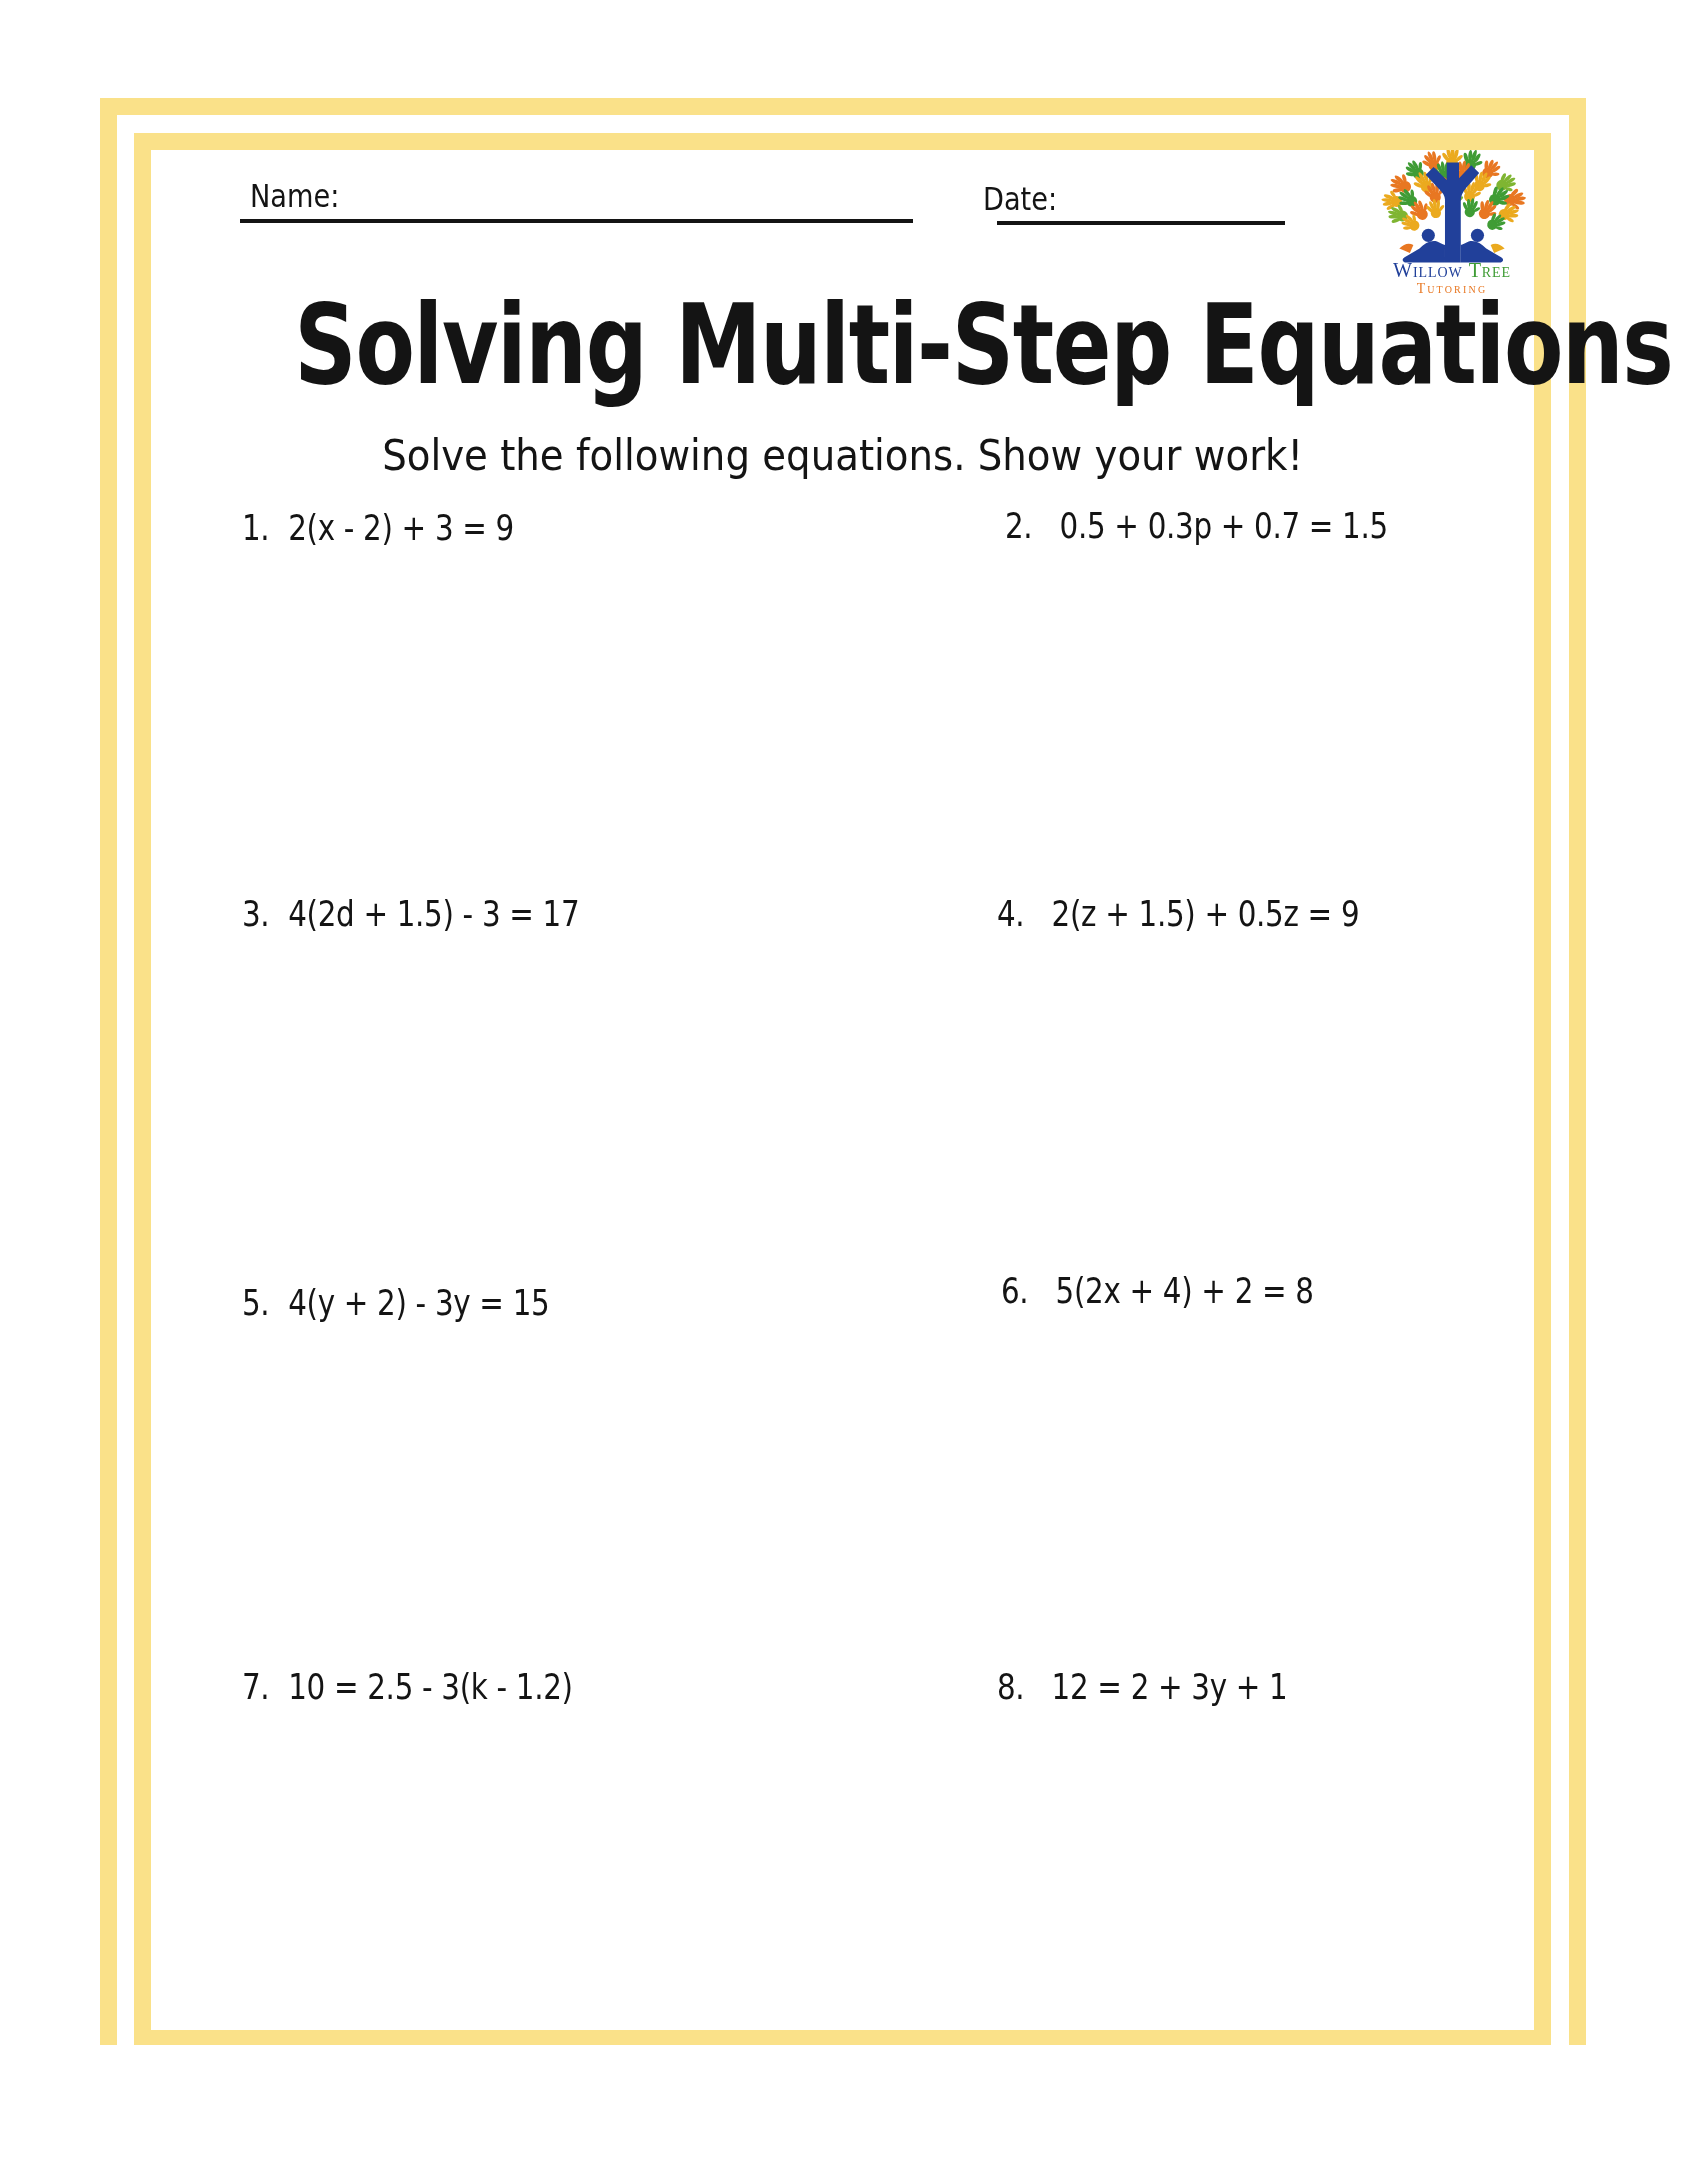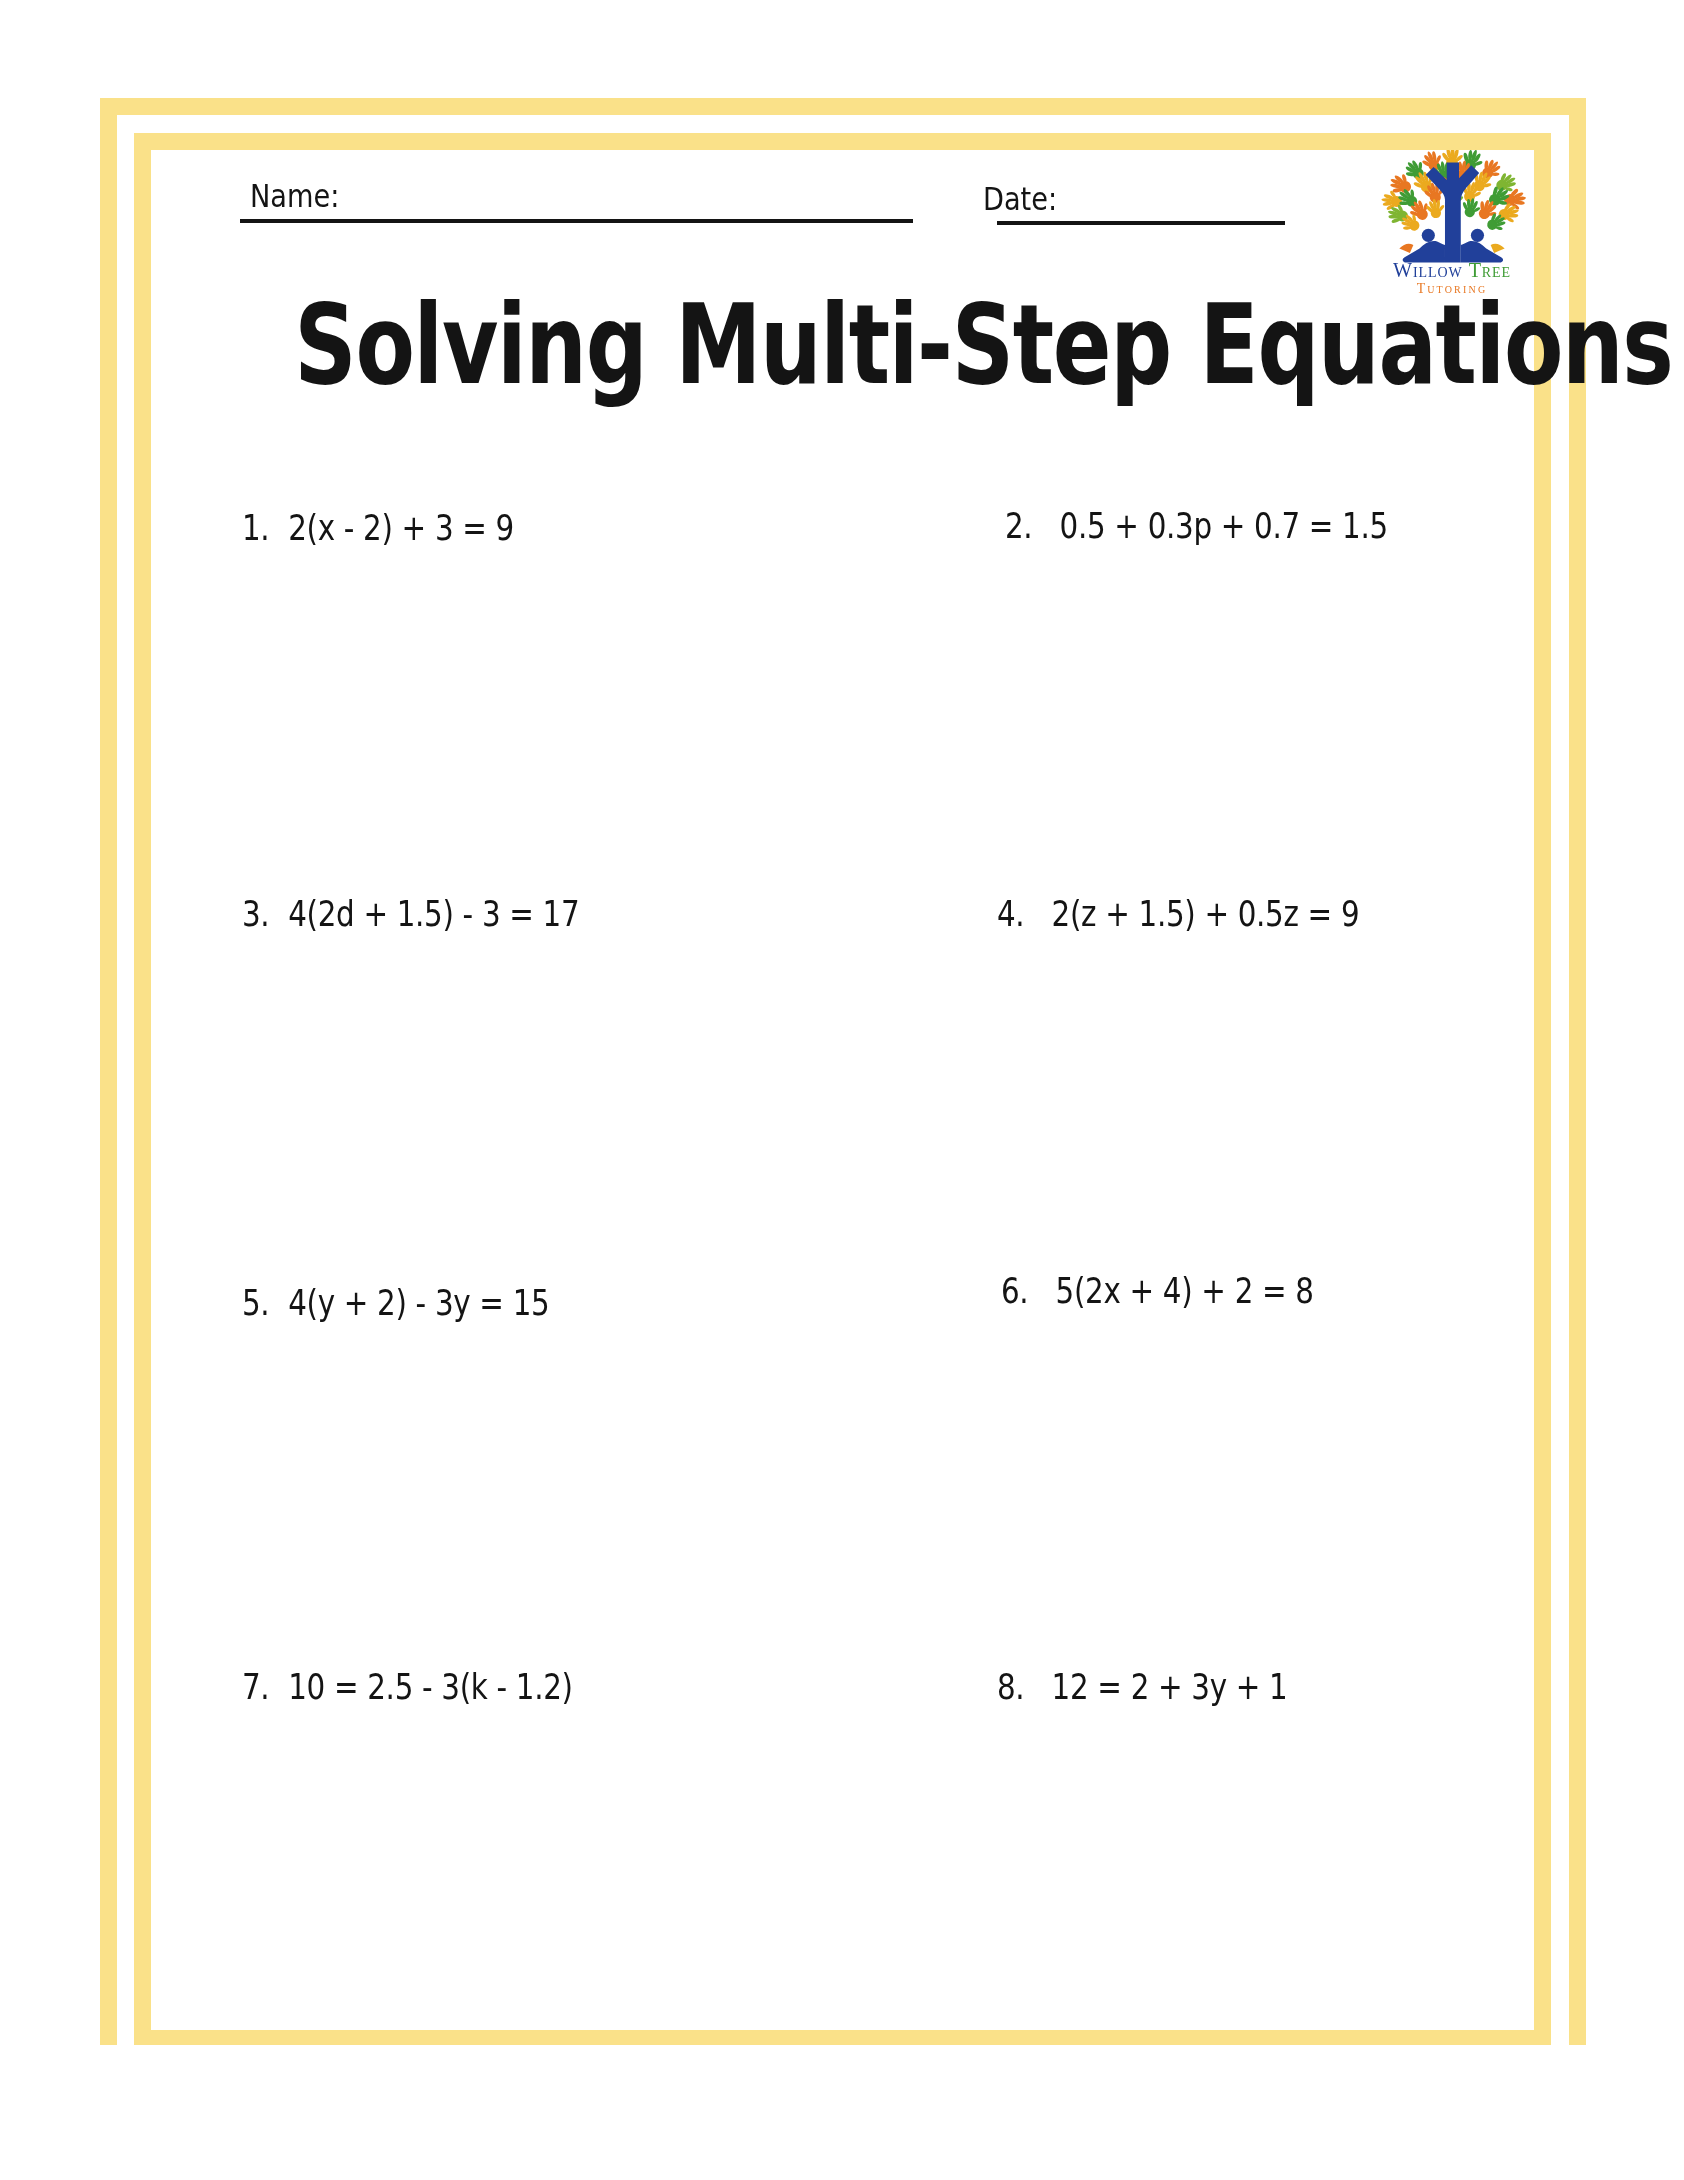--- a/index.html
+++ b/index.html
@@ -139,20 +139,23 @@
       <path d="M150,112 Q142,104 134,108 L138,117 Q145,114 150,112 Z" style="fill:var(--logo-gold)"></path>
     </g>
 
     <text x="90" y="145" text-anchor="middle" font-size="23" style="font-family:'Liberation Serif',serif;font-variant:small-caps;letter-spacing:1px"><tspan style="fill:var(--logo-navy)">Willow</tspan><tspan dx="7" style="fill:var(--logo-green)">Tree</tspan></text>
     <text x="90" y="163" text-anchor="middle" font-size="15.5" style="font-family:'Liberation Serif',serif;font-variant:small-caps;letter-spacing:2.5px;fill:var(--logo-orange)">Tutoring</text>
   </svg>
 
   <div class="title">
     <span class="squeeze">Solving Multi-Step Equations</span>
   </div>
+  <div class="subtitle">
+    <span class="squeeze">Solve the following equations. Show your work!</span>
+  </div>
 
   <div>
     <div class="problem p1 col-left">
       <span class="pnum">1.</span>
       <span class="peq">2(x - 2) + 3 = 9</span>
     </div>
     <div class="problem p2 col-right">
       <span class="pnum">2.</span>
       <span class="peq">0.5 + 0.3p + 0.7 = 1.5</span>
     </div>

